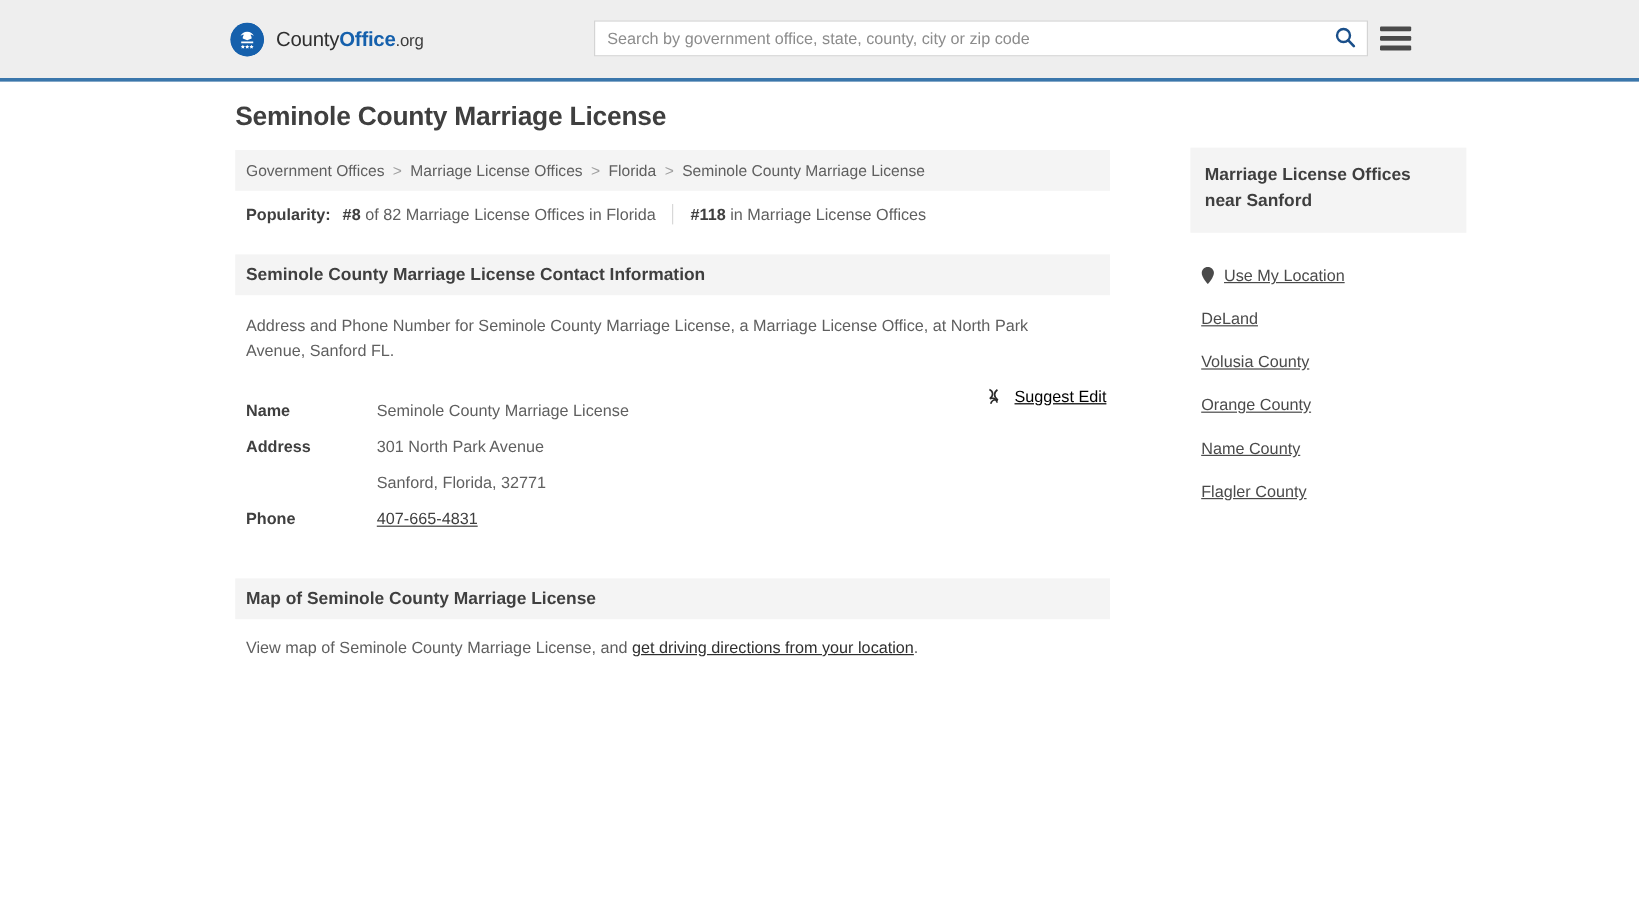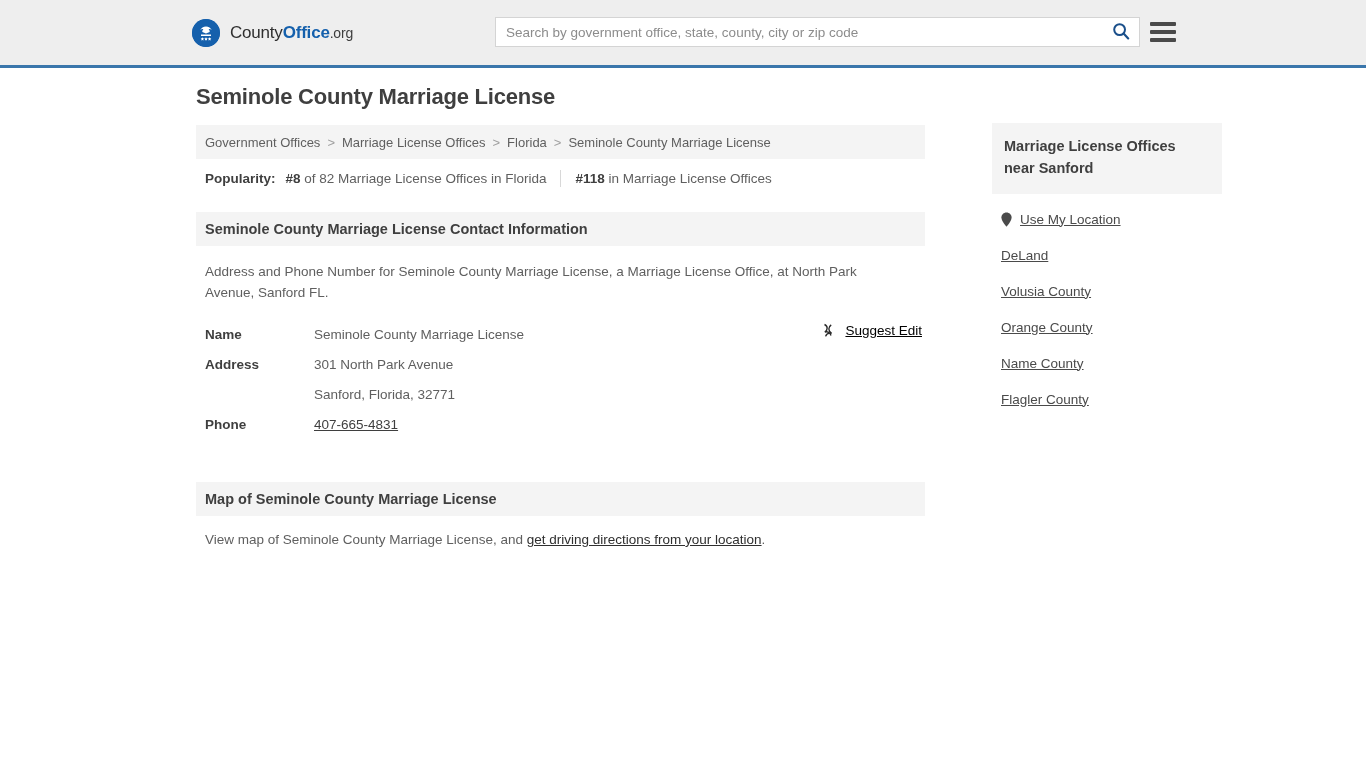--- a/index.html
+++ b/index.html
@@ -104,21 +104,21 @@
     font-size: 14.5px; font-weight: bold; color: #3f3f3f;
   }
   .section-desc {
     padding: 16px 9px 0 9px;
     font-size: 13.5px; line-height: 1.55; color: #5f5f5f;
     max-width: 690px;
   }
 
   
   .details { margin-top: 16px; position: relative; padding: 0 9px; }
-  .detail-row { display: flex; align-items: center; height: 30px; }
+  .detail-row { display: flex; align-items: flex-end; height: 30px; }
   .detail-label {
     width: 109px; flex: none;
     font-size: 13.5px; font-weight: bold; color: #3f3f3f;
   }
   .detail-value { font-size: 13.5px; color: #5f5f5f; }
   a.phone-link { color: #3f3f3f; text-decoration: underline; }
 
   .suggest-edit {
     position: absolute; right: 3px; top: 3px;
     display: flex; align-items: center; gap: 7px;
@@ -138,21 +138,21 @@
 
   
   .side-head {
     background: #f4f4f4;
     padding: 13px 12px 14px 12px;
     font-size: 14.5px; font-weight: bold; color: #3f3f3f;
     line-height: 1.5;
   }
   .side-list { margin-top: 18px; }
   .side-item {
-    display: flex; gap: 8px;
+    display: flex; align-items: center; gap: 8px;
     padding: 0 9px; height: 36px;
     font-size: 13.5px;
   }
   .side-item a { color: #4a4a4a; text-decoration: underline; }
   .pin-icon { width: 11px; height: 15px; flex: none; display: block; }
 </style>
 </head>
 <body>
 
 <div class="site-header">

